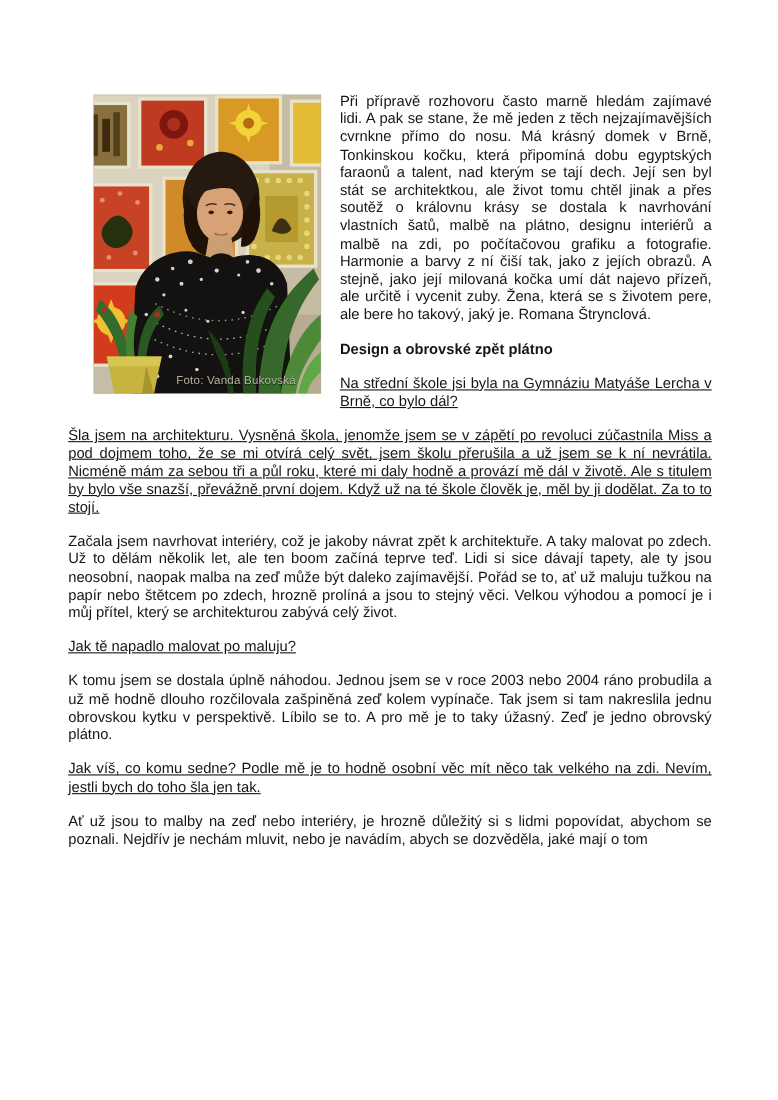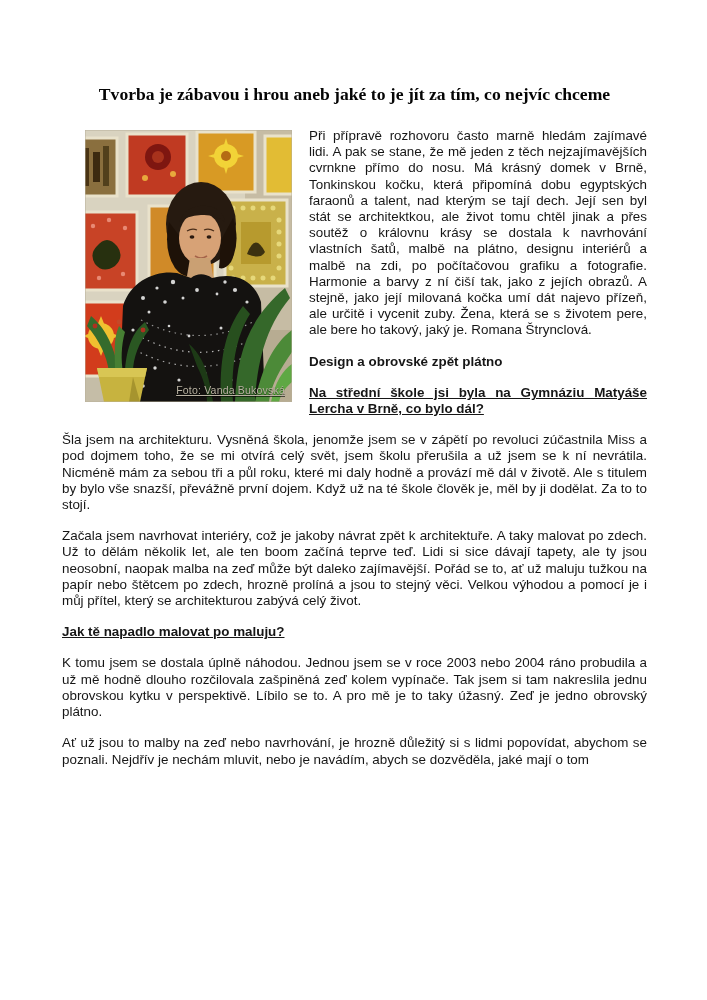--- a/index.html
+++ b/index.html
@@ -33,53 +33,51 @@
   .article p {
     margin: 0 0 15px 0;
     text-align: justify;
   }
   .article p.section-heading {
     font-weight: bold;
     text-align: left;
   }
   .article p.question {
     text-decoration: underline;
-    font-weight: bold;
   }
   .article p.clear-photo {
     clear: left;
+    text-decoration: underline;
   }
   .photo-wrap {
     position: relative;
     float: left;
     width: 207px;
     height: 272px;
     margin: 2px 17px 10px 23px;
     background: #d9d3bf;
     overflow: hidden;
   }
   .photo-wrap svg { display: block; }
   .photo-caption {
     position: absolute;
-    right: 7px;
+    right: 23px;
     bottom: 6px;
     font-size: 10.5px;
     line-height: 11px;
     color: #b9b2a2;
     text-shadow: 0 1px 1px rgba(0,0,0,0.6);
     letter-spacing: 0.2px;
-    text-decoration: underline;
   }
 </style>
 </head>
 <body>
 
 <div class="page">
 
-  <h1 class="doc-title">Tvorba je zábavou i hrou aneb jaké to je jít za tím, co nejvíc chceme</h1>
 
   <div class="article">
 
     <div class="photo-wrap">
       <svg width="207" height="272" viewBox="0 0 207 272" aria-hidden="true">
 
         <rect x="0" y="0" width="207" height="272" fill="#d9d3c0"></rect>
         <rect x="160" y="0" width="47" height="272" fill="#b6a98c" opacity="0.55"></rect>
         <rect x="0" y="200" width="207" height="72" fill="#8a7c5c" opacity="0.25"></rect>
 
@@ -223,16 +221,17 @@
 
     <p class="question">Na střední škole jsi byla na Gymnáziu Matyáše Lercha v Brně, co bylo dál?</p>
     <p class="answer clear-photo">Šla jsem na architekturu. Vysněná škola, jenomže jsem se v zápětí po revoluci zúčastnila Miss a pod dojmem toho, že se mi otvírá celý svět, jsem školu přerušila a už jsem se k ní nevrátila. Nicméně mám za sebou tři a půl roku, které mi daly hodně a provází mě dál v životě. Ale s titulem by bylo vše snazší, převážně první dojem. Když už na té škole člověk je, měl by ji dodělat. Za to to stojí.</p>
 
     <p class="answer">Začala jsem navrhovat interiéry, což je jakoby návrat zpět k architektuře. A taky malovat po zdech. Už to dělám několik let, ale ten boom začíná teprve teď. Lidi si sice dávají tapety, ale ty jsou neosobní, naopak malba na zeď může být daleko zajímavější. Pořád se to, ať už maluju tužkou na papír nebo štětcem po zdech, hrozně prolíná a jsou to stejný věci. Velkou výhodou a pomocí je i můj přítel, který se architekturou zabývá celý život.</p>
 
     <p class="question">Jak tě napadlo malovat po maluju?</p>
     <p class="answer">K tomu jsem se dostala úplně náhodou. Jednou jsem se v roce 2003 nebo 2004 ráno probudila a už mě hodně dlouho rozčilovala zašpiněná zeď kolem vypínače. Tak jsem si tam nakreslila jednu obrovskou kytku v perspektivě. Líbilo se to. A pro mě je to taky úžasný. Zeď je jedno obrovský plátno.</p>
 
 
-    <p class="answer">Ať už jsou to malby na zeď nebo navrhování, je hrozně důležitý si s lidmi popovídat, abychom se poznali. Nejdřív je nechám mluvit, nebo je navádím, abych se dozvěděla, jaké mají o tom</p>
+    <p class="question">Jak víš, co komu sedne? Podle mě je to hodně osobní věc mít něco tak velkého na zdi. Nevím, jestli bych do toho šla jen tak.</p>
+    <p class="answer">Ať už jsou to malby na zeď nebo interiéry, je hrozně důležitý si s lidmi popovídat, abychom se poznali. Nejdřív je nechám mluvit, nebo je navádím, abych se dozvěděla, jaké mají o tom</p>
 
   </div>
 </div>
 
 </body></html>

